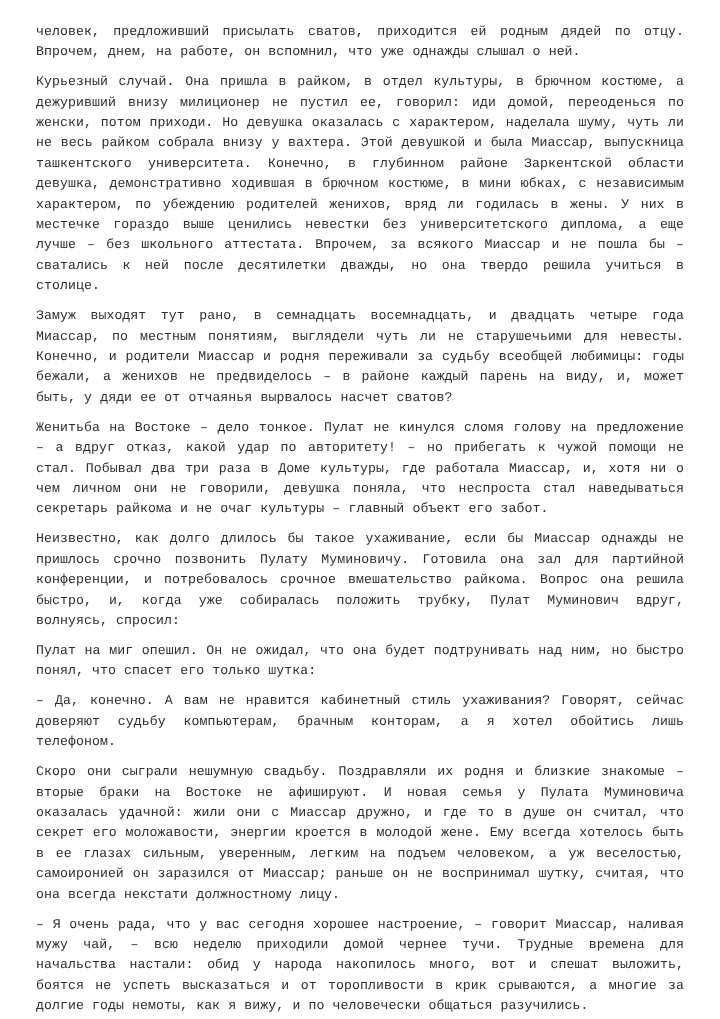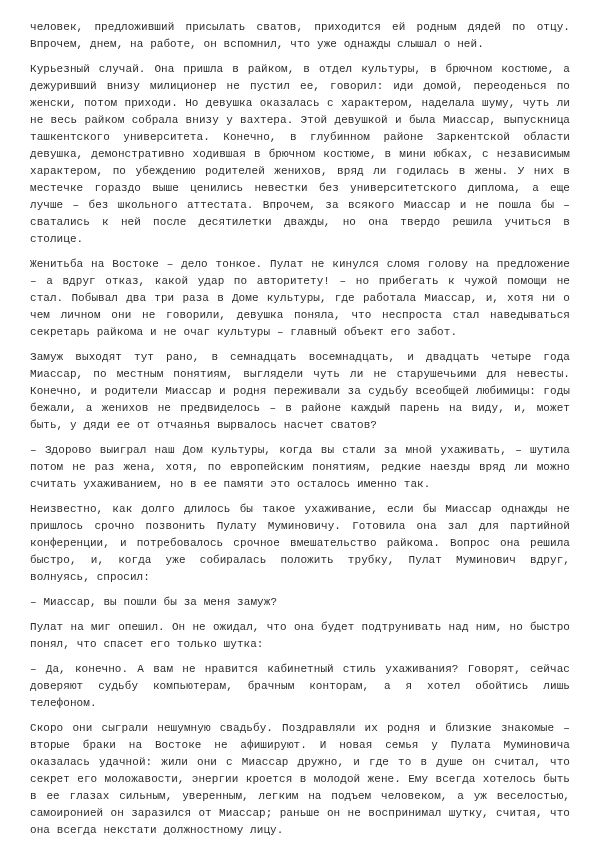--- a/index.html
+++ b/index.html
@@ -48,24 +48,22 @@
     margin-bottom: 0;
   }
 </style>
 </head>
 <body>
 
 <div class="page">
   <div class="text-column">
     <p class="para">человек, предложивший присылать сватов, приходится ей родным дядей по отцу. Впрочем, днем, на работе, он вспомнил, что уже однажды слышал о ней.</p>
     <p class="para">Курьезный случай. Она пришла в райком, в отдел культуры, в брючном костюме, а дежуривший внизу милиционер не пустил ее, говорил: иди домой, переоденься по женски, потом приходи. Но девушка оказалась с характером, наделала шуму, чуть ли не весь райком собрала внизу у вахтера. Этой девушкой и была Миассар, выпускница ташкентского университета. Конечно, в глубинном районе Заркентской области девушка, демонстративно ходившая в брючном костюме, в мини юбках, с независимым характером, по убеждению родителей женихов, вряд ли годилась в жены. У них в местечке гораздо выше ценились невестки без университетского диплома, а еще лучше – без школьного аттестата. Впрочем, за всякого Миассар и не пошла бы – сватались к ней после десятилетки дважды, но она твердо решила учиться в столице.</p>
+    <p class="para">Замуж выходят тут рано, в семнадцать восемнадцать, и двадцать четыре года Миассар, по местным понятиям, выглядели чуть ли не старушечьими для невесты. Конечно, и родители Миассар и родня переживали за судьбу всеобщей любимицы: годы бежали, а женихов не предвиделось – в районе каждый парень на виду, и, может быть, у дяди ее от отчаянья вырвалось насчет сватов?</p>
     <p class="para">Женитьба на Востоке – дело тонкое. Пулат не кинулся сломя голову на предложение – а вдруг отказ, какой удар по авторитету! – но прибегать к чужой помощи не стал. Побывал два три раза в Доме культуры, где работала Миассар, и, хотя ни о чем личном они не говорили, девушка поняла, что неспроста стал наведываться секретарь райкома и не очаг культуры – главный объект его забот.</p>
-    <p class="para">Замуж выходят тут рано, в семнадцать восемнадцать, и двадцать четыре года Миассар, по местным понятиям, выглядели чуть ли не старушечьими для невесты. Конечно, и родители Миассар и родня переживали за судьбу всеобщей любимицы: годы бежали, а женихов не предвиделось – в районе каждый парень на виду, и, может быть, у дяди ее от отчаянья вырвалось насчет сватов?</p>
-    <p class="para">– Здорово выиграл наш Дом культуры, когда вы стали за мной ухаживать, – шутила потом не раз жена, хотя, по европейским понятиям, редкие наезды вряд ли можно считать ухаживанием, но в ее памяти это осталось именно так.</p>
     <p class="para">Неизвестно, как долго длилось бы такое ухаживание, если бы Миассар однажды не пришлось срочно позвонить Пулату Муминовичу. Готовила она зал для партийной конференции, и потребовалось срочное вмешательство райкома. Вопрос она решила быстро, и, когда уже собиралась положить трубку, Пулат Муминович вдруг, волнуясь, спросил:</p>
-    <p class="para short">– Миассар, вы пошли бы за меня замуж?</p>
     <p class="para">Пулат на миг опешил. Он не ожидал, что она будет подтрунивать над ним, но быстро понял, что спасет его только шутка:</p>
     <p class="para">– Да, конечно. А вам не нравится кабинетный стиль ухаживания? Говорят, сейчас доверяют судьбу компьютерам, брачным конторам, а я хотел обойтись лишь телефоном.</p>
     <p class="para">Скоро они сыграли нешумную свадьбу. Поздравляли их родня и близкие знакомые – вторые браки на Востоке не афишируют. И новая семья у Пулата Муминовича оказалась удачной: жили они с Миассар дружно, и где то в душе он считал, что секрет его моложавости, энергии кроется в молодой жене. Ему всегда хотелось быть в ее глазах сильным, уверенным, легким на подъем человеком, а уж веселостью, самоиронией он заразился от Миассар; раньше он не воспринимал шутку, считая, что она всегда некстати должностному лицу.</p>
     <p class="para">– Я очень рада, что у вас сегодня хорошее настроение, – говорит Миассар, наливая мужу чай, – всю неделю приходили домой чернее тучи. Трудные времена для начальства настали: обид у народа накопилось много, вот и спешат выложить, боятся не успеть высказаться и от торопливости в крик срываются, а многие за долгие годы немоты, как я вижу, и по человечески общаться разучились.</p>
 
   </div>
 </div>
 
 </body></html>

